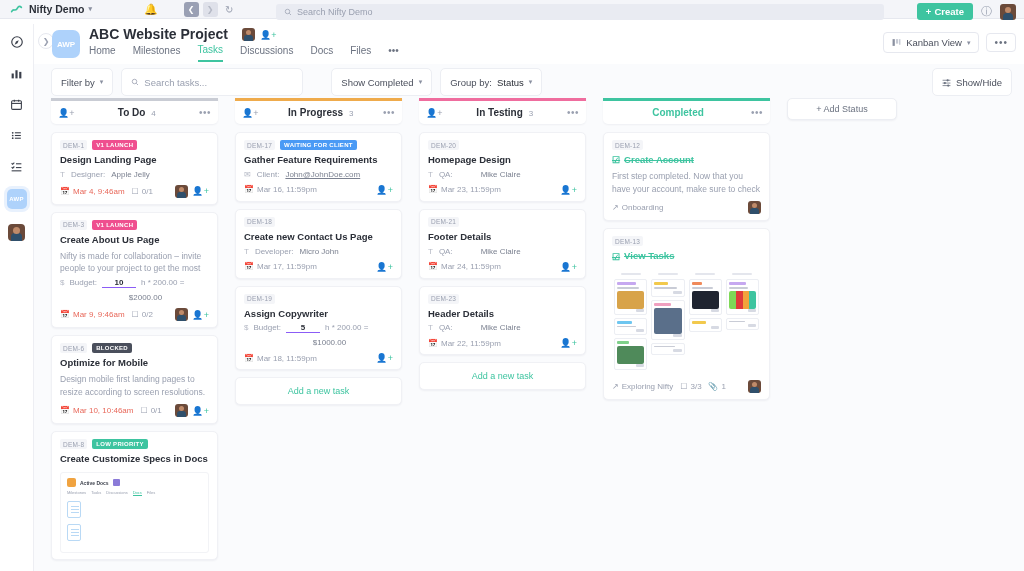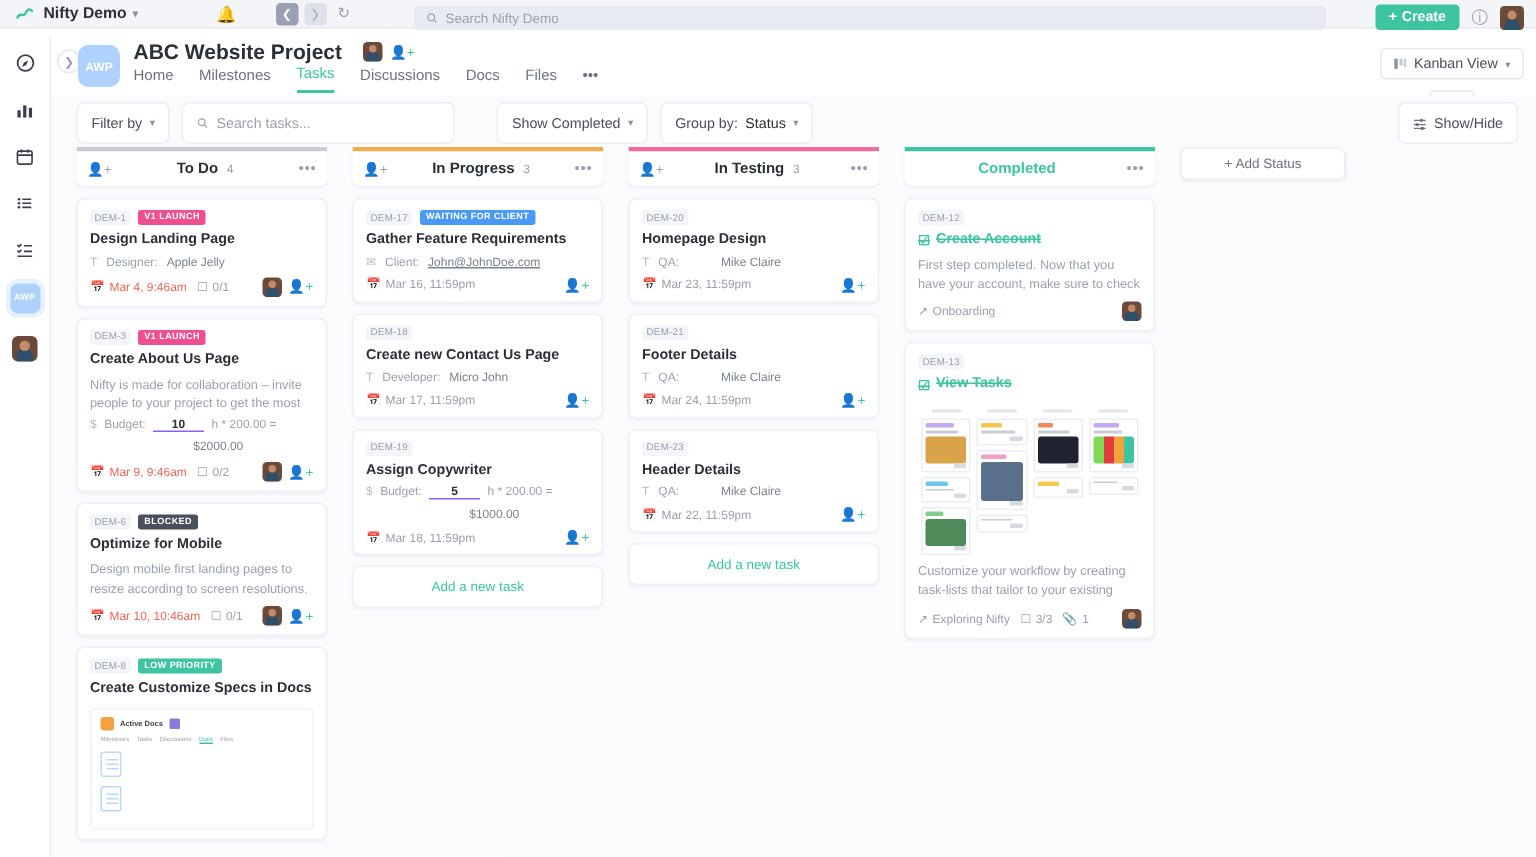--- a/index.html
+++ b/index.html
@@ -84,21 +84,21 @@
     display: flex; align-items: center; gap: 22px;
   }
   .proj-members { position: absolute; left: 208px; top: 4px; display: flex; align-items: center; gap: 5px; }
   .member-av { width: 13px; height: 13px; border-radius: 3px; background: #6b4a3a; position: relative; overflow:hidden;}
   .member-av::after { content:''; position:absolute; left:2px; bottom:0; width:9px; height:6px; background:#2f4f6b; border-radius:3px 3px 0 0;}
   .member-av::before { content:''; position:absolute; left:4px; top:2px; width:5px; height:5px; border-radius:50%; background:#c08b6a; z-index:2;}
   .add-person { font-size: 9px; color: #3ec4a0; }
   .proj-tabs { position: absolute; left: 55px; top: 20px; display: flex; gap: 17px; align-items: center; }
   .proj-tab { font-size: 10px; color: #6b7280; padding-bottom: 5px; }
   .proj-tab.active { color: #3ec4a0; border-bottom: 2px solid #3ec4a0; font-weight: normal; }
-  .proj-right { position: absolute; right: 8px; top: 8px; display: flex; align-items: center; gap: 7px; flex-direction: column; }
+  .proj-right { position: absolute; right: 8px; top: 8px; display: flex; align-items: center; gap: 7px; }
   .pill-btn {
     border: 1px solid #e6e8ef; border-radius: 4px; background: #fff;
     font-size: 9.5px; color: #4a4f5c; padding: 4px 8px; display: flex; align-items: center; gap: 5px;
   }
   .dots-btn {
     border: 1px solid #e6e8ef; border-radius: 4px; background: #fff;
     font-size: 10px; color: #6b7280; padding: 3px 7px; letter-spacing: 1px;
   }
 
   
@@ -712,21 +712,20 @@
                   <div class="kan-line" style="width:70%"></div>
                   <div class="kan-img" style="background:linear-gradient(90deg,#7ed957 0 25%,#e03b3b 25% 50%,#f2a33c 50% 75%,#3ec4a0 75% 100%)"></div>
                   <div class="kan-foot"></div>
                 </div>
               <div class="kan-card">
                   <div class="kan-line" style="width:60%"></div>
                   <div class="kan-foot"></div>
                 </div>
             </div>
           </div>
-          <div class="card-desc">Customize your workflow by creating task-lists that tailor to your existing</div>
           <div class="card-foot">
             <span class="subtask">
                 <span>↗</span>
                 <span>Exploring Nifty</span>
               </span>
             <span class="subtask">
                 <span>☐</span>
                 <span>3/3</span>
               </span>
             <span class="subtask">

